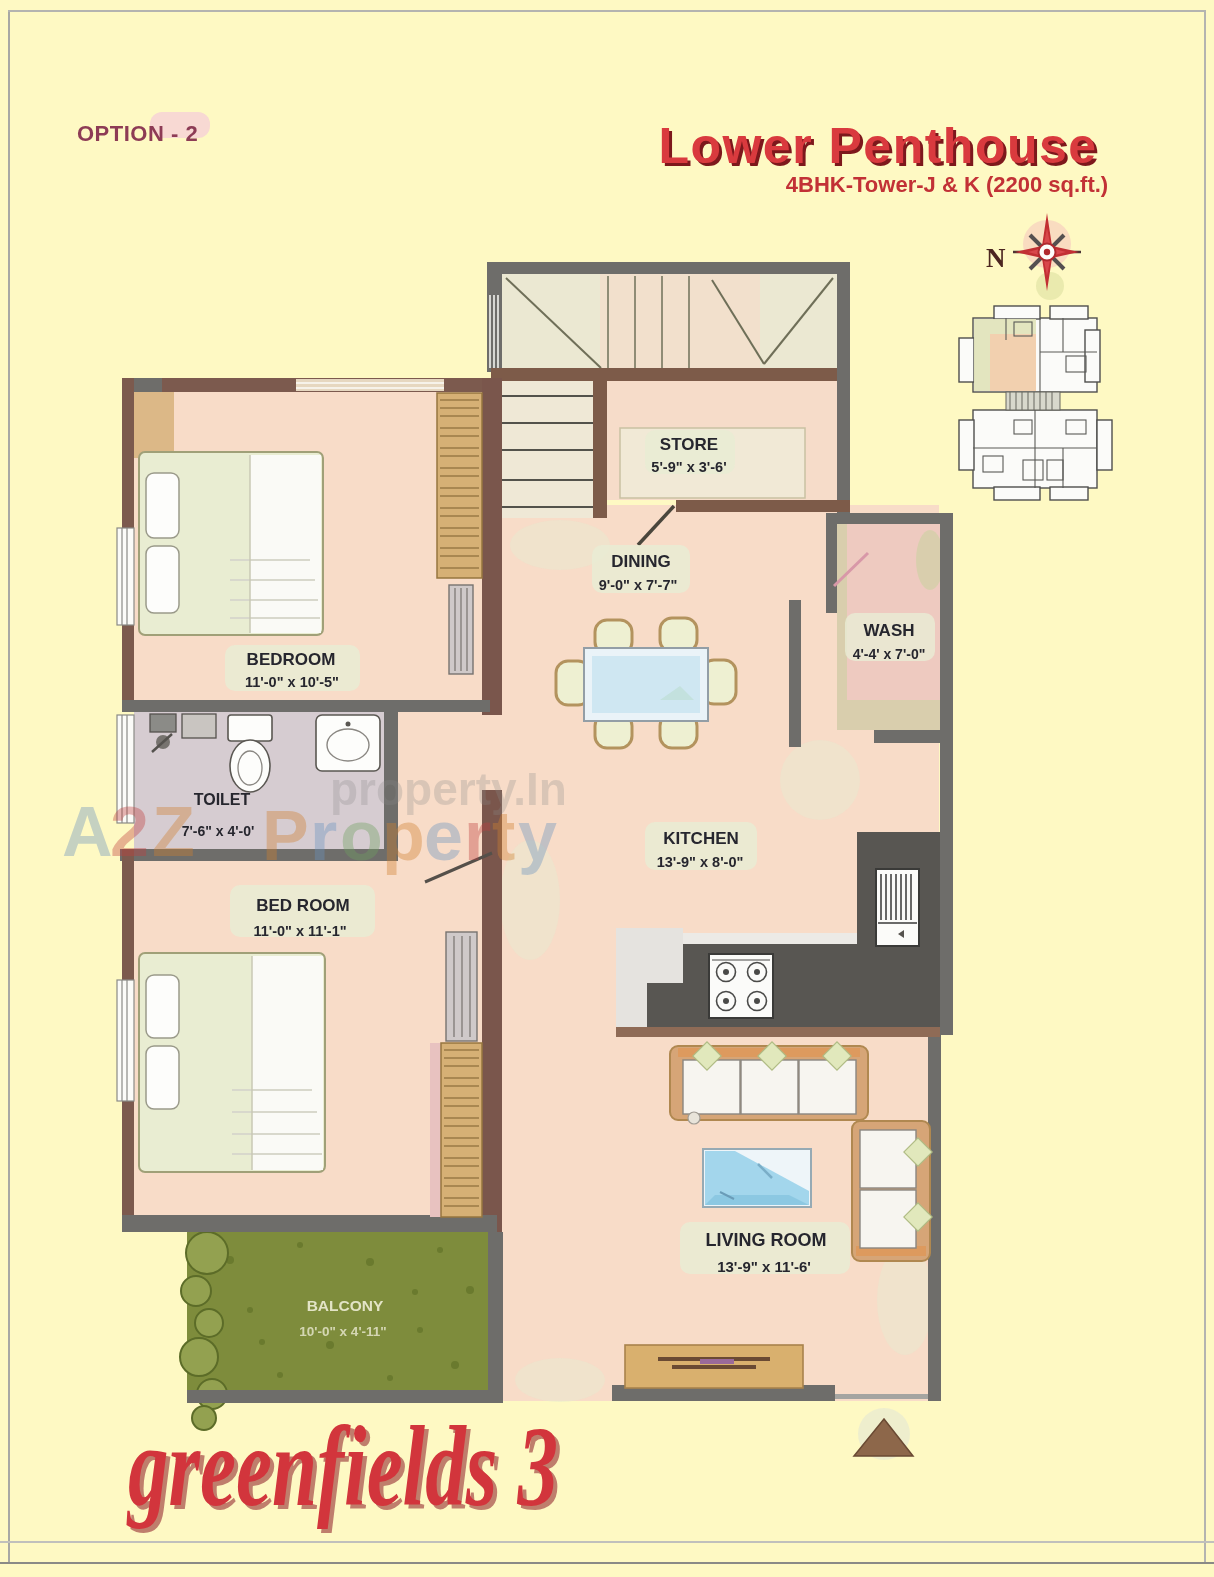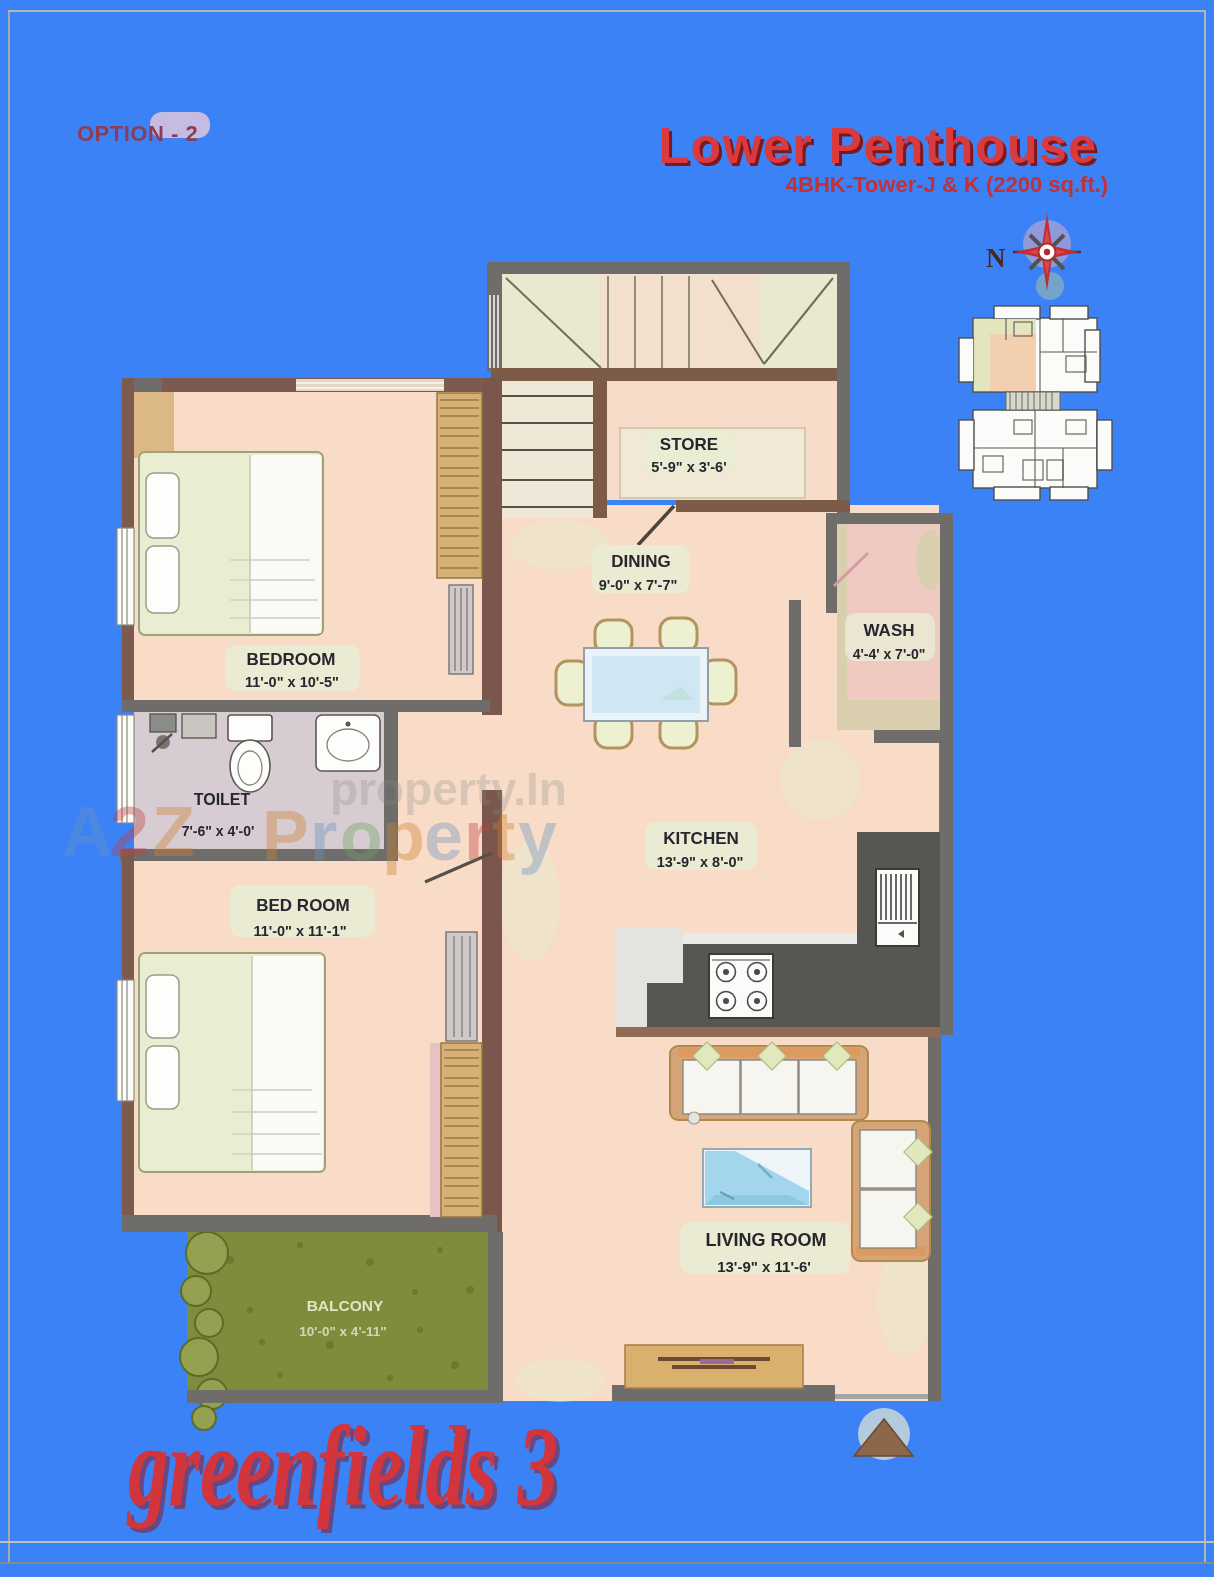--- a/index.html
+++ b/index.html
@@ -1,16 +1,16 @@
 <!DOCTYPE html>
 <html><head>
 <meta charset="utf-8">
 <style>
   html,body{margin:0;padding:0;}
-  #page{position:relative;width:1214px;height:1577px;background:#3b82f6;overflow:hidden;
+  #page{position:relative;width:1214px;height:1577px;background:#fef9c3;overflow:hidden;
         font-family:"Liberation Sans",sans-serif;}
   svg{position:absolute;left:0;top:0;}
   .lbl{font-family:"Liberation Sans",sans-serif;font-weight:bold;fill:#26262e;}
 </style>
 </head>
 <body>
 <div id="page">
 <svg width="1214" height="1577" viewBox="0 0 1214 1577">
 
 <rect x="8" y="10" width="2" height="1552" fill="#a8a8a4"></rect>

